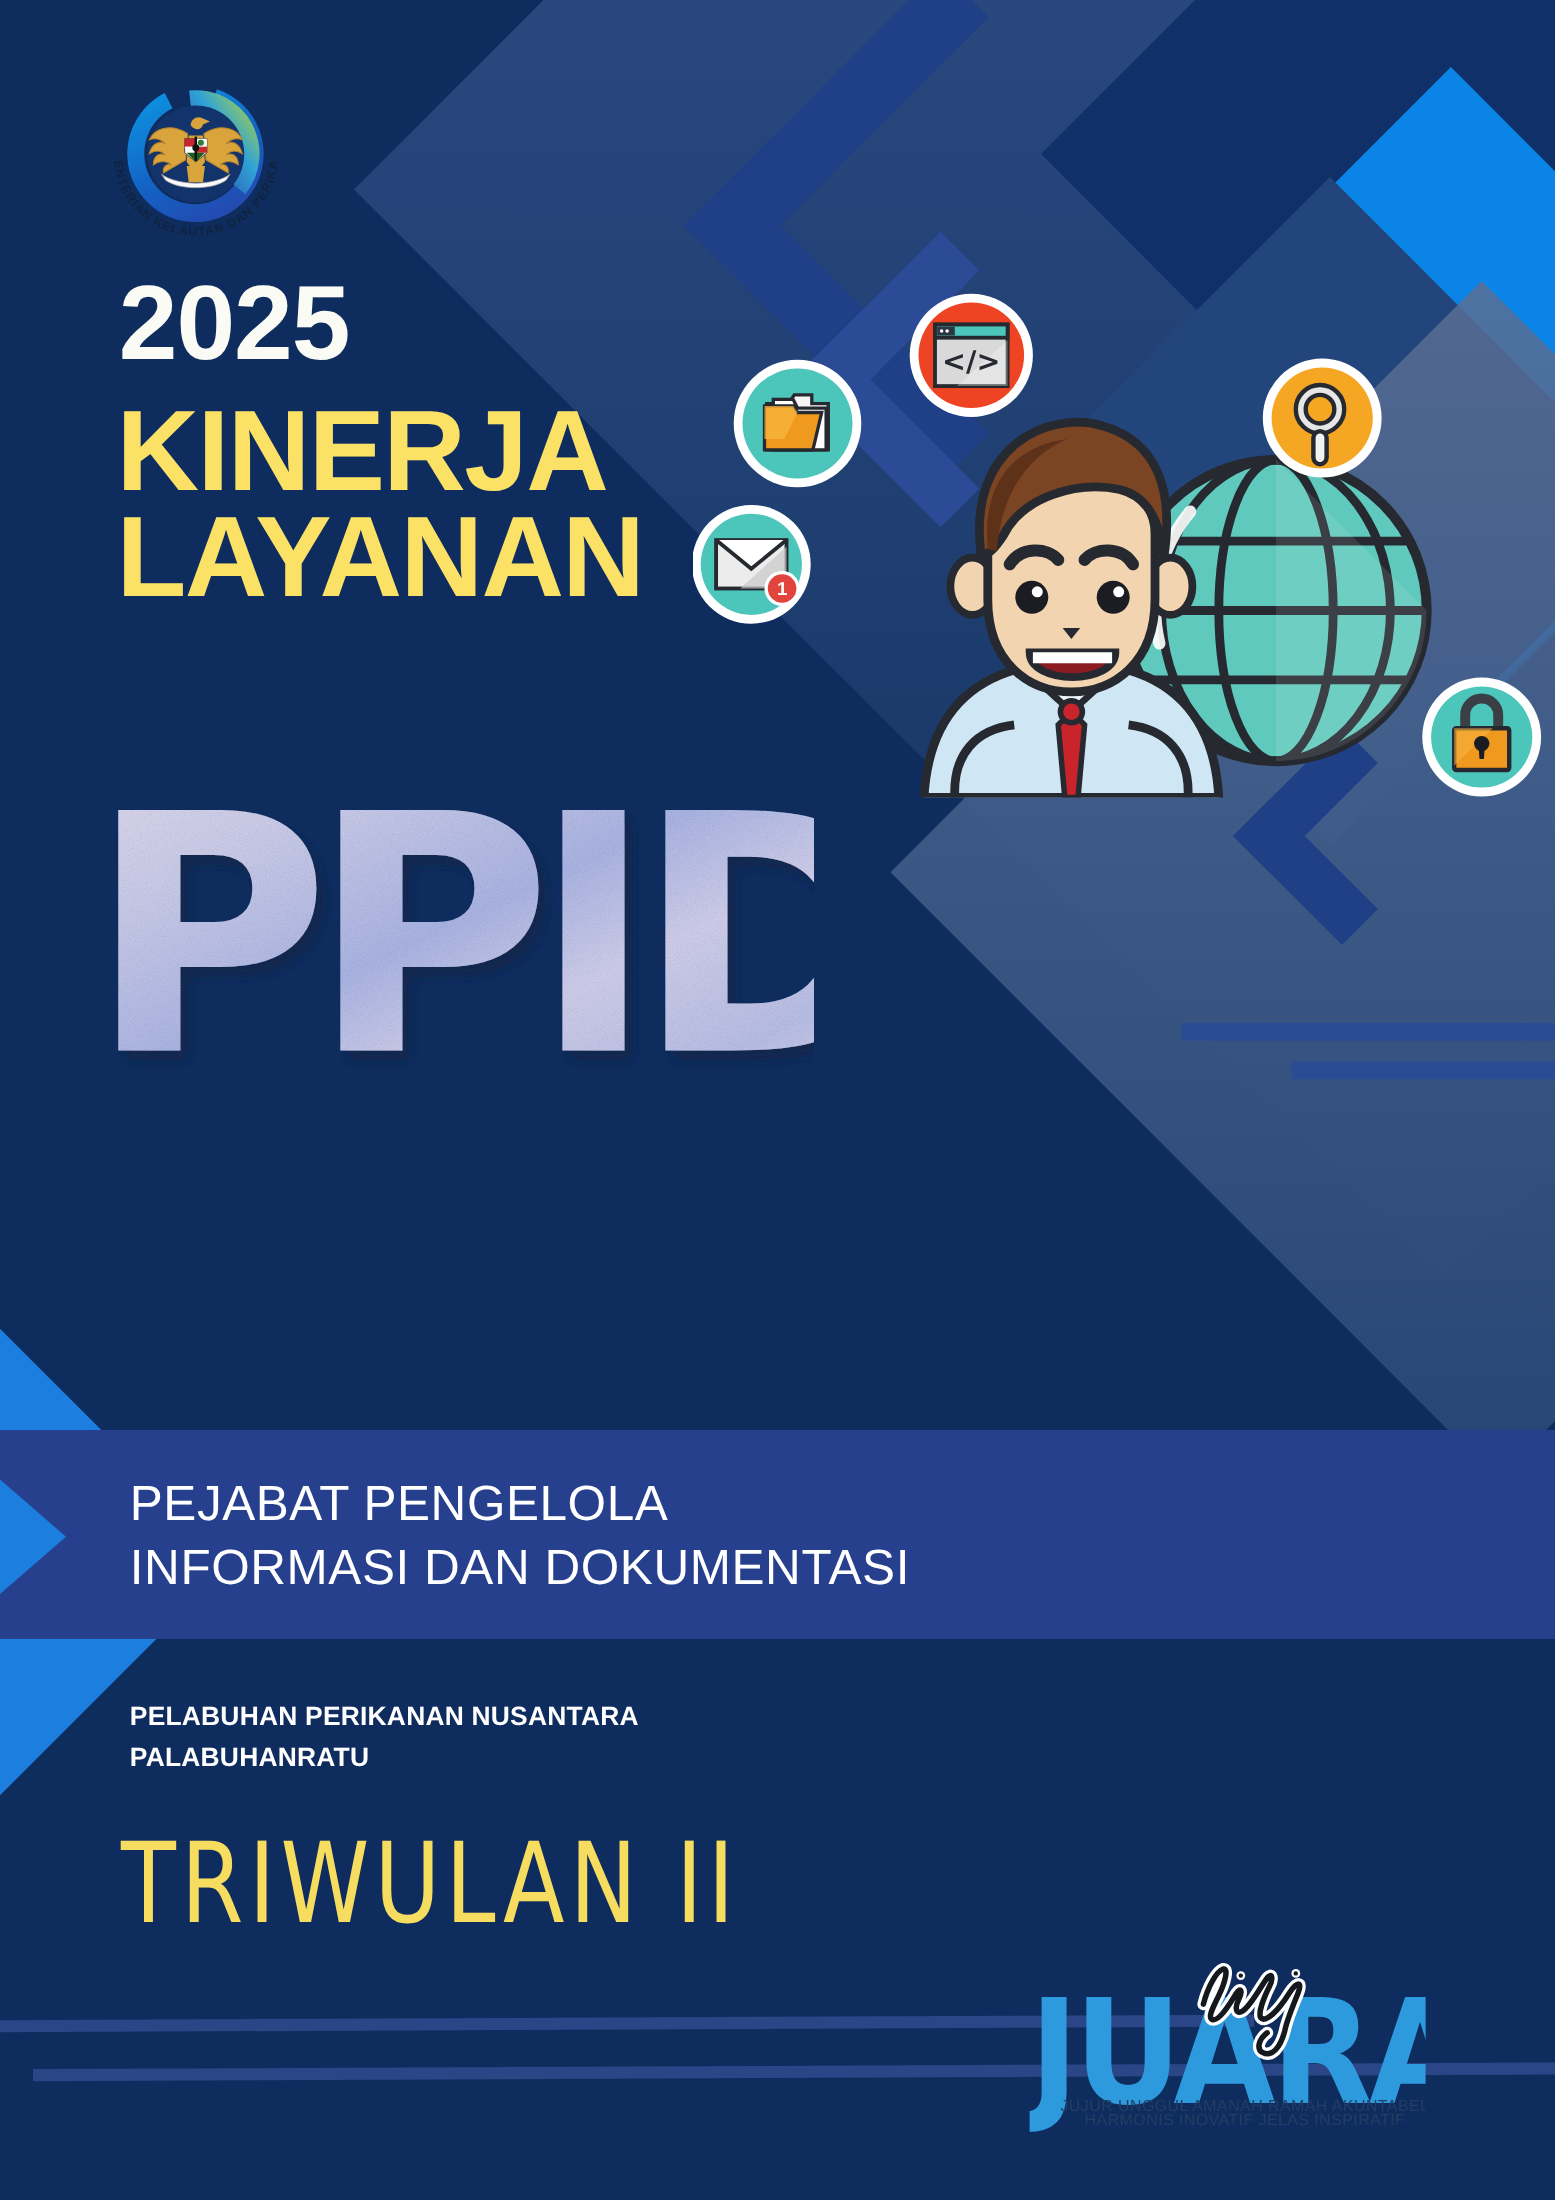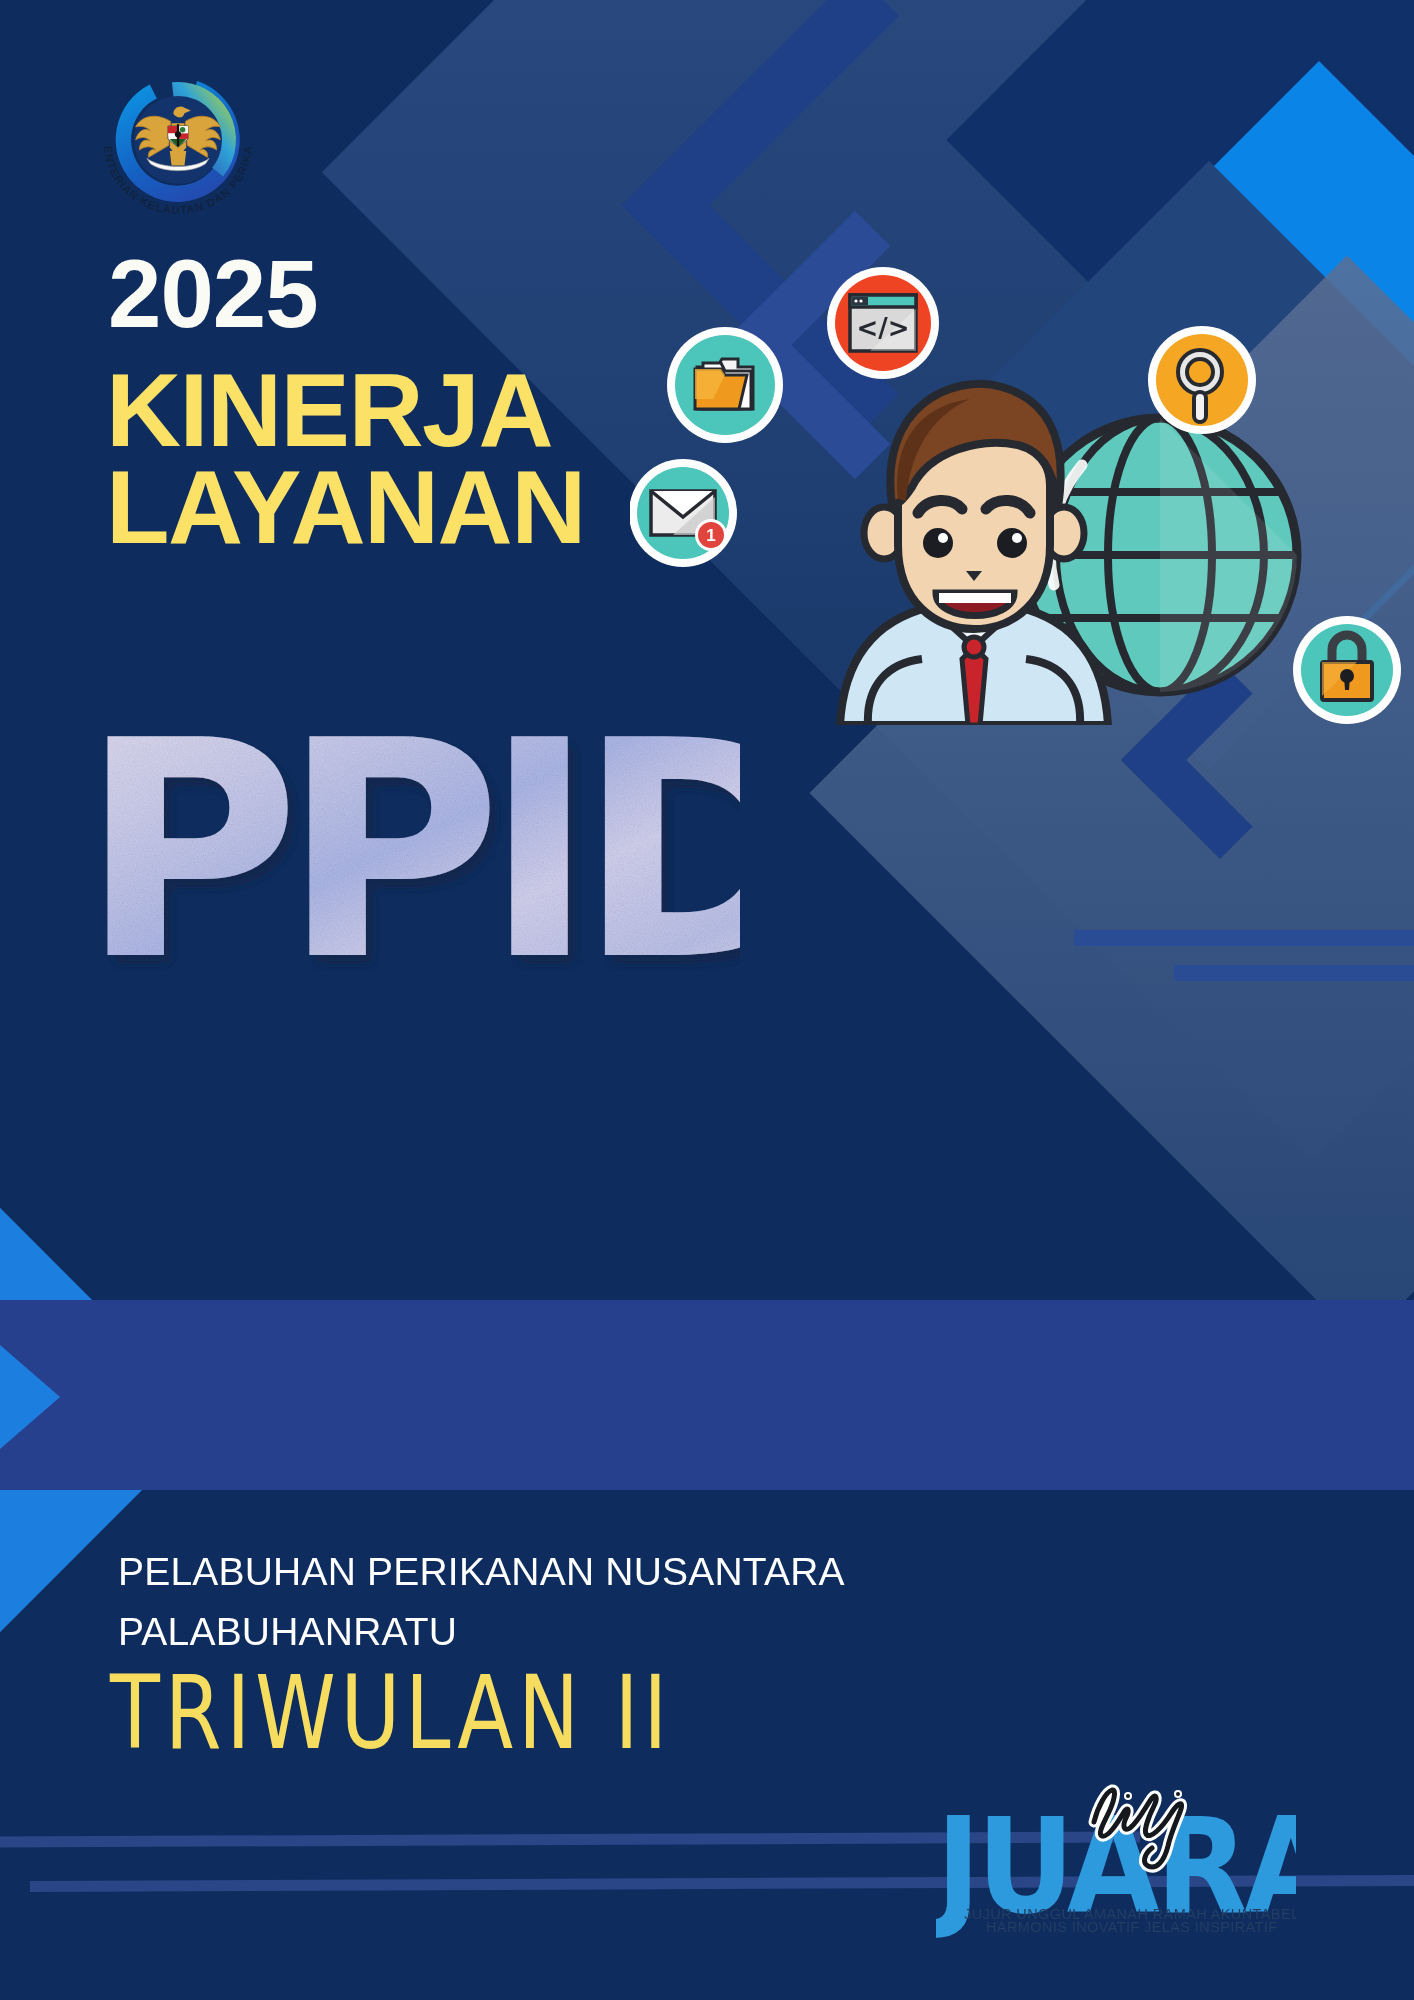--- a/index.html
+++ b/index.html
@@ -137,21 +137,21 @@
   .subtitle{
     position:absolute;left:118px;top:1338px;width:1000px;
     color:#ffffff;font-size:45px;line-height:1.28;letter-spacing:.5px;
     font-weight:normal;
   }
   .subtitle div{white-space:nowrap;}
 
   
   .org{
     position:absolute;left:118px;top:1542px;width:900px;
-    color:#ffffff;font-size:39px;line-height:1.55;font-weight:normal;
+    color:#ffffff;font-size:24px;line-height:1.55;font-weight:bold;
     letter-spacing:.2px;
   }
   .org div{white-space:nowrap;}
 
   
   .triwulan{
     position:absolute;left:110px;top:1662px;
     color:#f6dd60;font-size:86px;line-height:1;
     font-family:"DejaVu Sans", sans-serif;
     font-weight:normal;
@@ -288,20 +288,24 @@
         <filter id="ppidShadow" x="-20%" y="-20%" width="150%" height="150%">
           <feDropShadow dx="7" dy="9" stdDeviation="5" flood-color="#071d3e" flood-opacity="0.55"></feDropShadow>
         </filter>
       </defs>
       <g filter="url(#ppidShadow)">
         <text x="0" y="255" font-family="'DejaVu Sans', sans-serif" font-size="300" font-weight="bold" letter-spacing="-18" fill="url(#ppidGrad)" filter="url(#grain)">PPID</text>
       </g>
     </svg>
   </div>
 
+  <div class="subtitle">
+    <div>PEJABAT PENGELOLA</div>
+    <div>INFORMASI DAN DOKUMENTASI</div>
+  </div>
 
   <div class="org">
     <div>PELABUHAN PERIKANAN NUSANTARA</div>
     <div>PALABUHANRATU</div>
   </div>
 
   <div class="triwulan">TRIWULAN II</div>
 
   <div class="illus">
     <svg width="784" height="470" viewBox="0 0 784 470">

